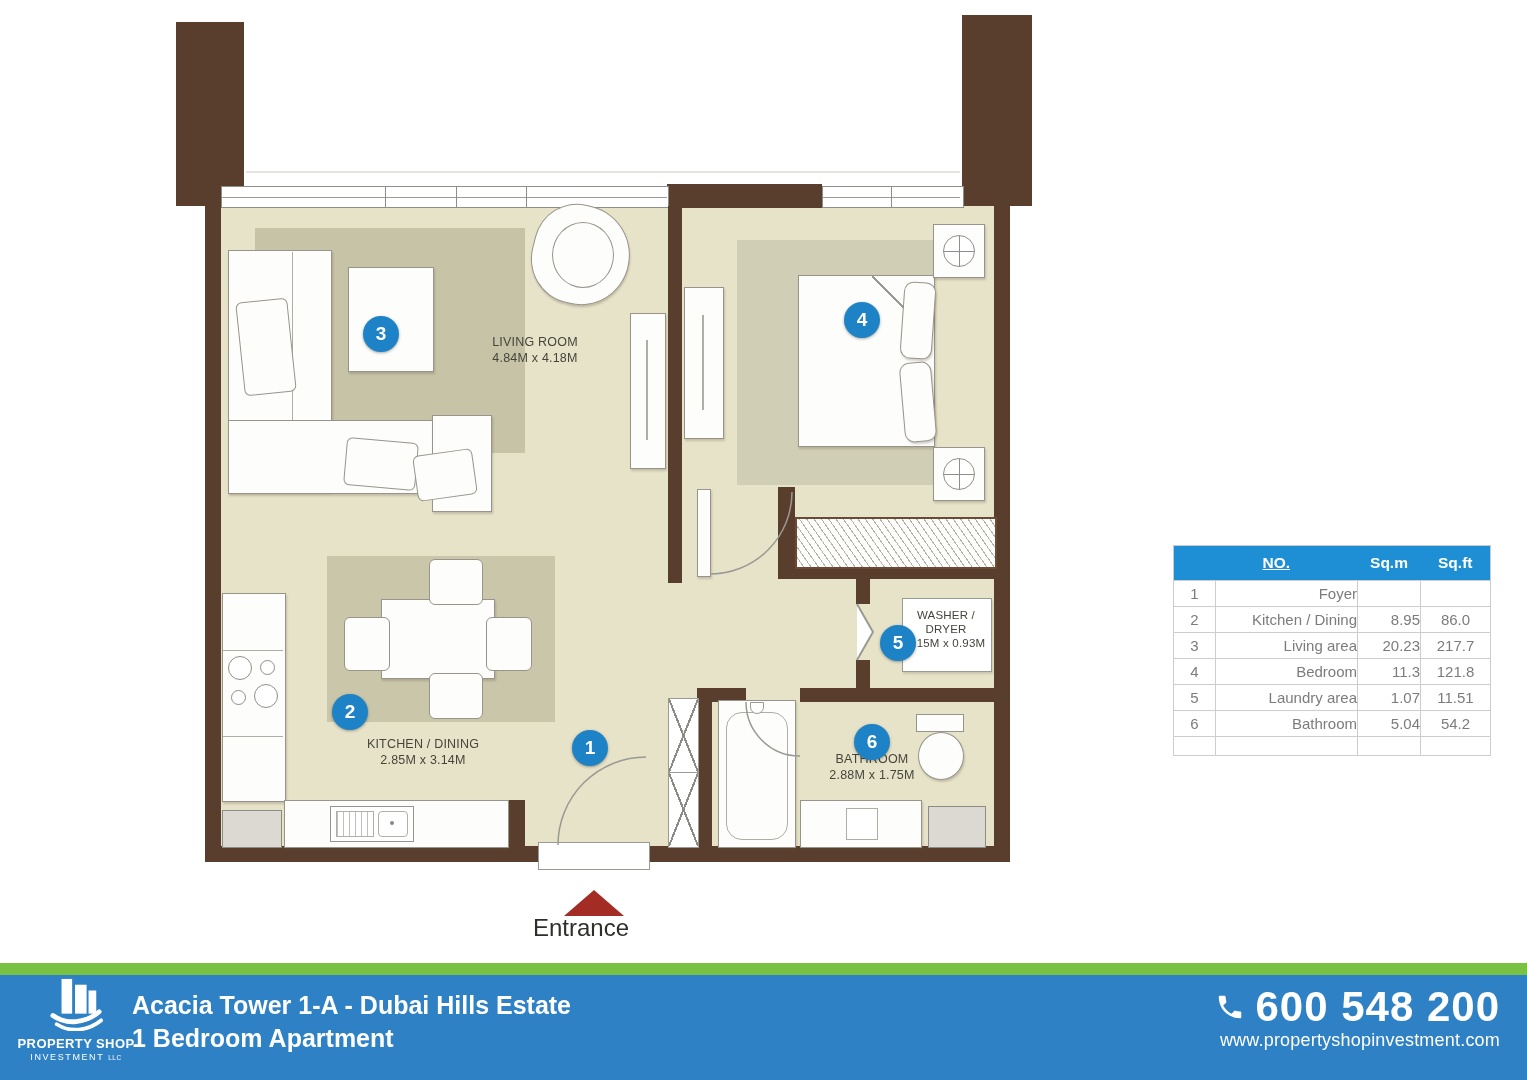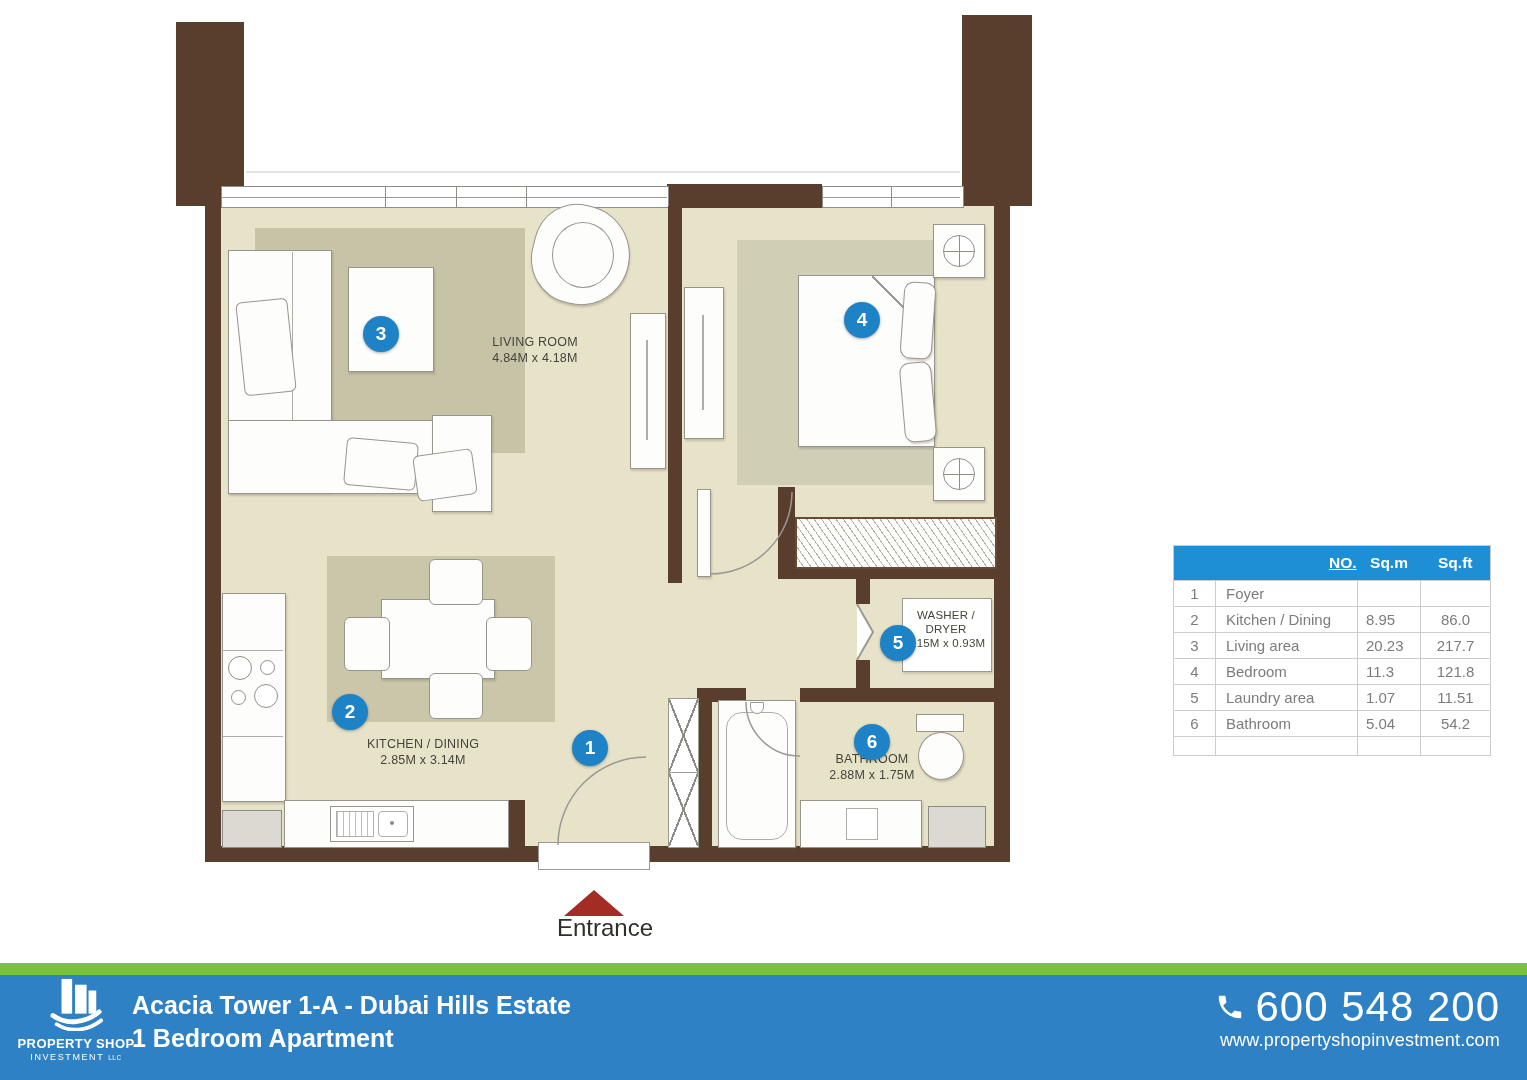--- a/index.html
+++ b/index.html
@@ -28,38 +28,38 @@
   .burner{position:absolute;border:1.5px solid #8f8f89;border-radius:50%;background:#fff;}
   .lamp{position:absolute;width:30px;height:30px;border:1px solid #8f8f89;border-radius:50%;background:#fff;
        background-image:linear-gradient(#8f8f89,#8f8f89),linear-gradient(#8f8f89,#8f8f89);
        background-size:100% 1px,1px 100%;background-position:center;background-repeat:no-repeat;}
   .hatch{background-image:repeating-linear-gradient(55deg,transparent 0 5px,#b4b1a7 5px 6px);}
   
   .area-table-wrap{position:absolute;left:1173px;top:545px;}
   table.area{border-collapse:collapse;table-layout:fixed;width:317px;font-size:15px;color:#7c7c7c;
        border:1px solid #cbcbcb;}
   table.area thead th{background:#1f8fd5;color:#fff;font-weight:700;height:32px;border:none;font-size:15.5px;}
-  table.area thead th.h-no{text-align:right;padding-left:22px;text-decoration:underline;}
-  table.area tbody td{border:1px solid #cdcdcd;height:25px;padding:0;}
+  table.area thead th.h-no{text-align:center;padding-left:22px;text-decoration:underline;}
+  table.area tbody td{border:1px solid #cdcdcd;height:25px;padding:0;text-align:right;}
   table.area td.c-no{text-align:center;}
   table.area td.c-name{padding-left:10px;}
   table.area td.c-sqm{padding-left:8px;}
   table.area td.c-sqft{text-align:center;}
   table.area tr.empty td{height:18px;}
   
   .green-strip{position:absolute;left:0;top:963px;width:1527px;height:12px;background:#79c143;}
   .footer{position:absolute;left:0;top:975px;width:1527px;height:105px;background:#2e81c4;color:#fff;}
   .logo{position:absolute;left:14px;top:2px;width:124px;height:100px;text-align:center;}
   .logo .l1{font-size:13px;font-weight:700;letter-spacing:.4px;margin-top:1px;}
   .logo .l2{font-size:9px;letter-spacing:1.6px;margin-top:1px;}
   .logo .llc{font-size:6.5px;letter-spacing:.5px;}
   .ftitle{position:absolute;left:132px;top:14px;font-size:25px;line-height:33px;font-weight:700;}
   .fbua{position:absolute;left:745px;top:14px;font-size:25px;line-height:33px;font-weight:400;}
   .fright{position:absolute;right:27px;top:10px;text-align:right;}
-  .fphone{font-size:42px;font-weight:400;letter-spacing:1px;line-height:44px;display:flex;align-items:center;gap:10px;justify-content:flex-end;}
+  .fphone{font-size:42px;font-weight:700;letter-spacing:1px;line-height:44px;display:flex;align-items:center;gap:10px;justify-content:flex-end;}
   .furl{font-size:18px;font-weight:400;margin-top:1px;letter-spacing:.2px;}
   .tri{position:absolute;width:0;height:0;border-left:30px solid transparent;border-right:30px solid transparent;
        border-bottom:26px solid #a32c24;}
   .entr{position:absolute;font-size:24px;color:#2e2e2a;text-align:center;}
 </style>
 </head>
 <body>
 
 <div class="canvas">
 
@@ -190,21 +190,21 @@
   </div>
 
   <div class="marker" style="left:572px;top:730px;">1</div>
   <div class="marker" style="left:332px;top:694px;">2</div>
   <div class="marker" style="left:363px;top:316px;">3</div>
   <div class="marker" style="left:844px;top:302px;">4</div>
   <div class="marker" style="left:880px;top:625px;">5</div>
   <div class="marker" style="left:854px;top:724px;">6</div>
 
   <div class="tri" style="left:564px;top:890px;"></div>
-  <div class="entr" style="left:520px;top:914px;width:170px;">Entrance</div>
+  <div class="entr" style="left:496px;top:914px;width:170px;">Entrance</div>
 
   <div class="area-table-wrap">
     <table class="area">
       <colgroup>
           <col style="width:42px">
           <col style="width:142px">
           <col style="width:63px">
           <col style="width:70px">
         </colgroup>
       <thead>

